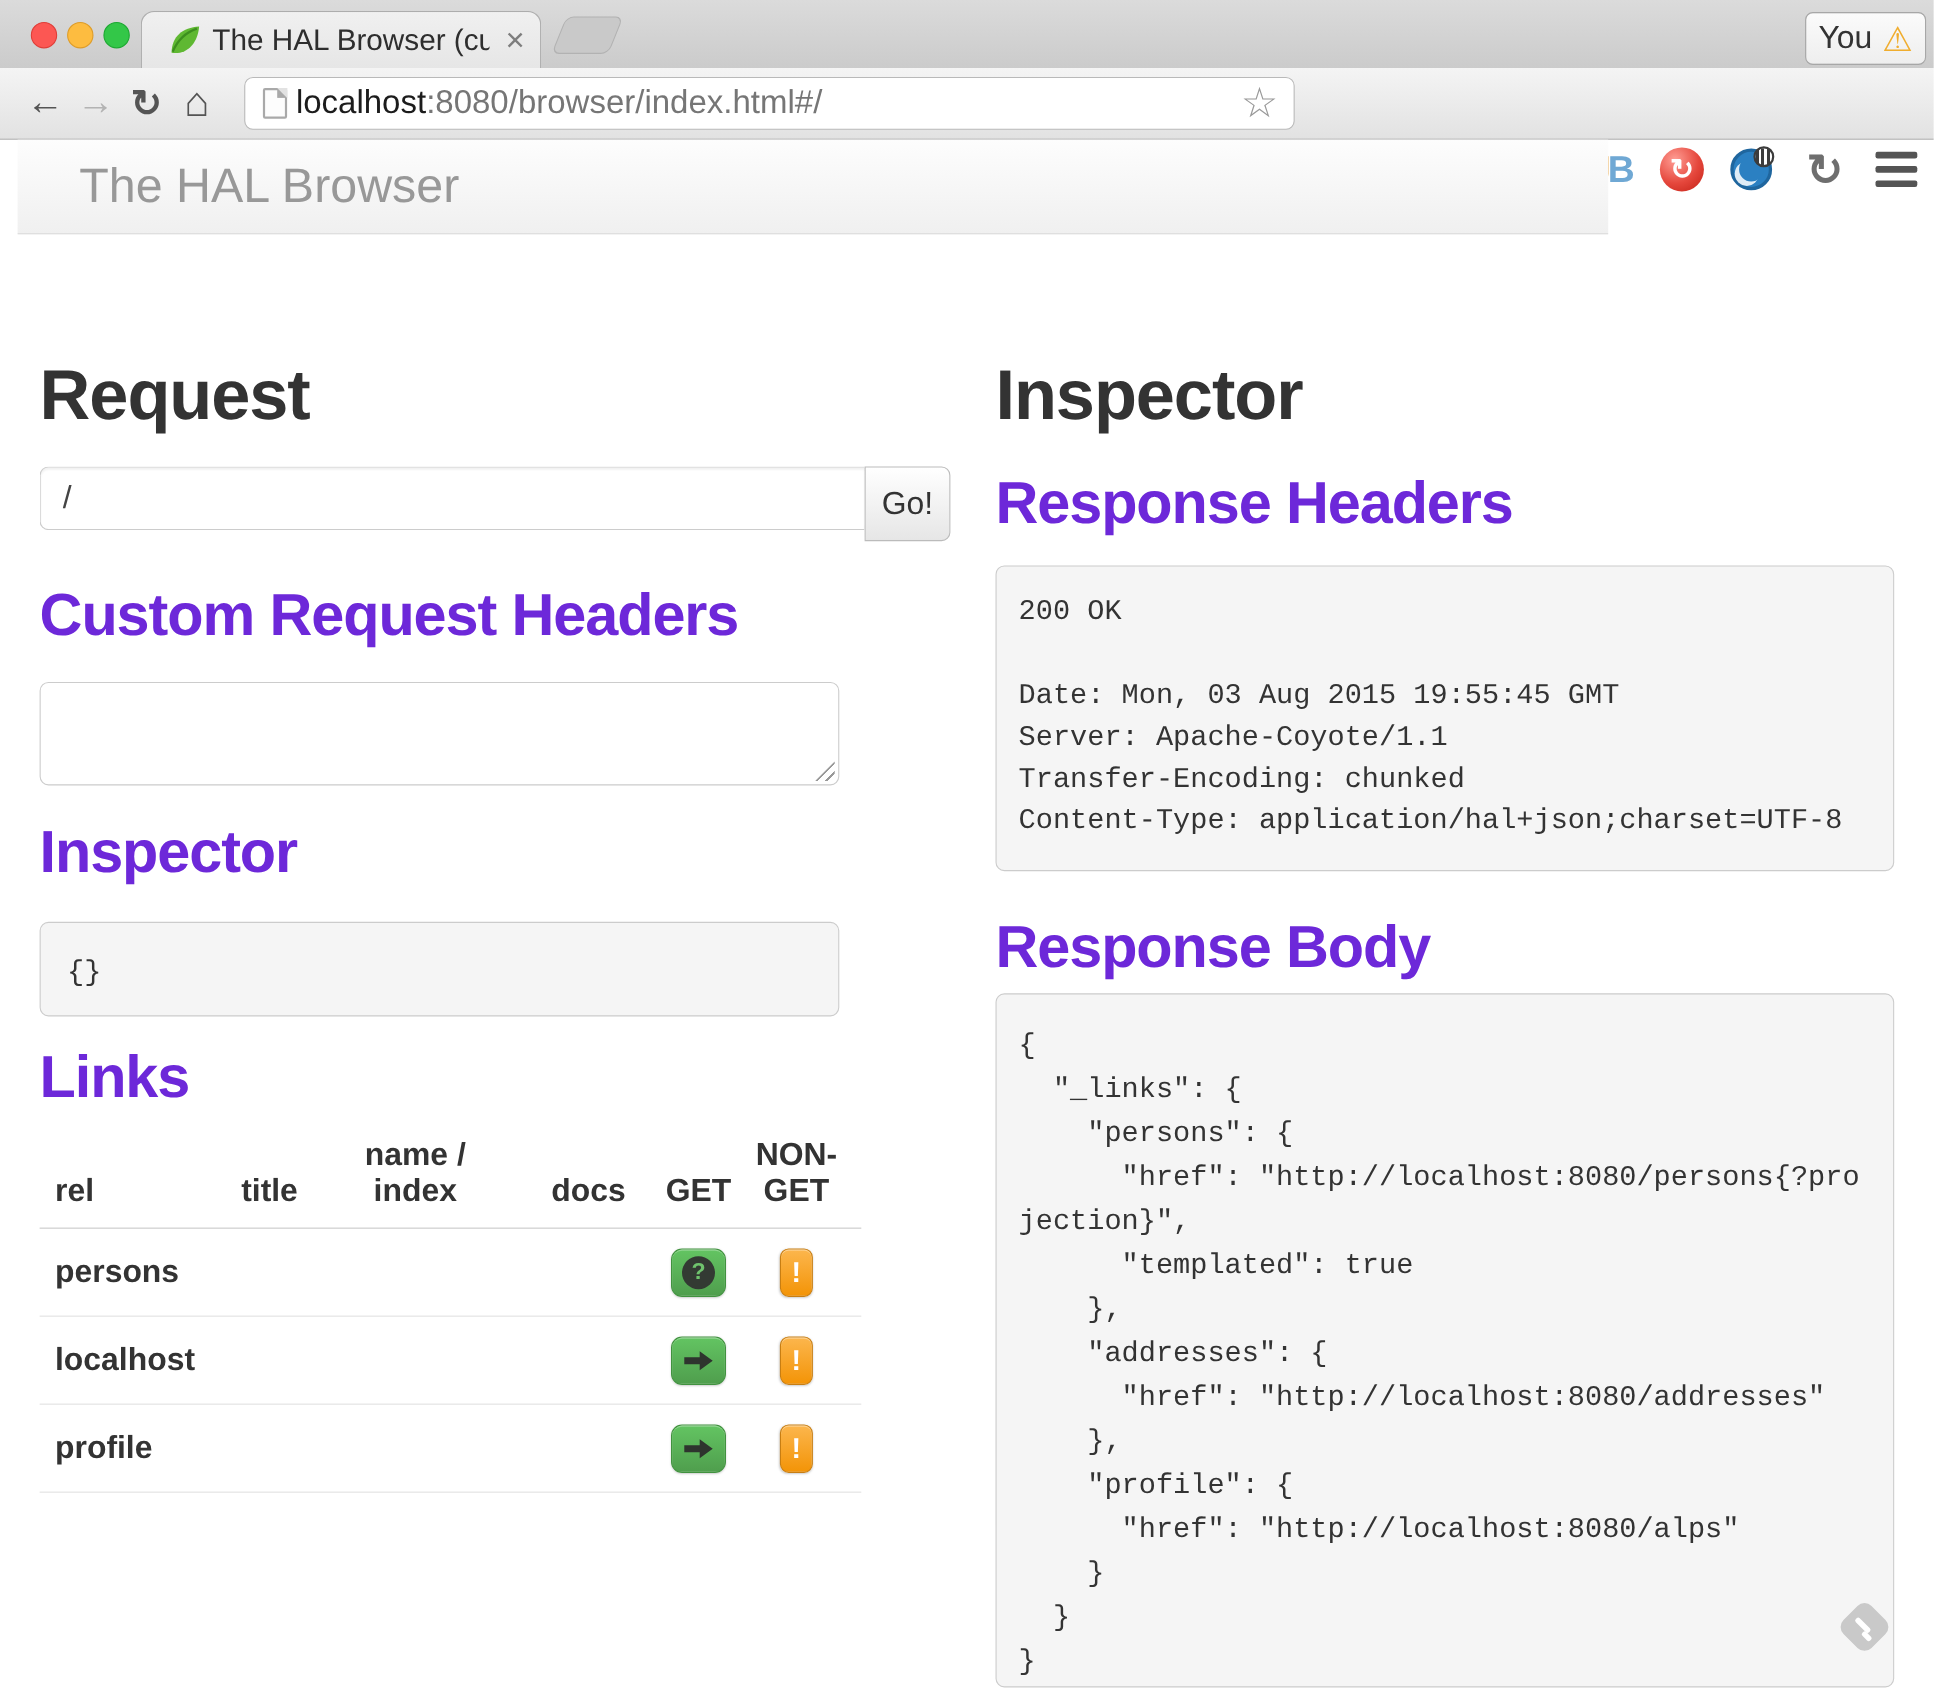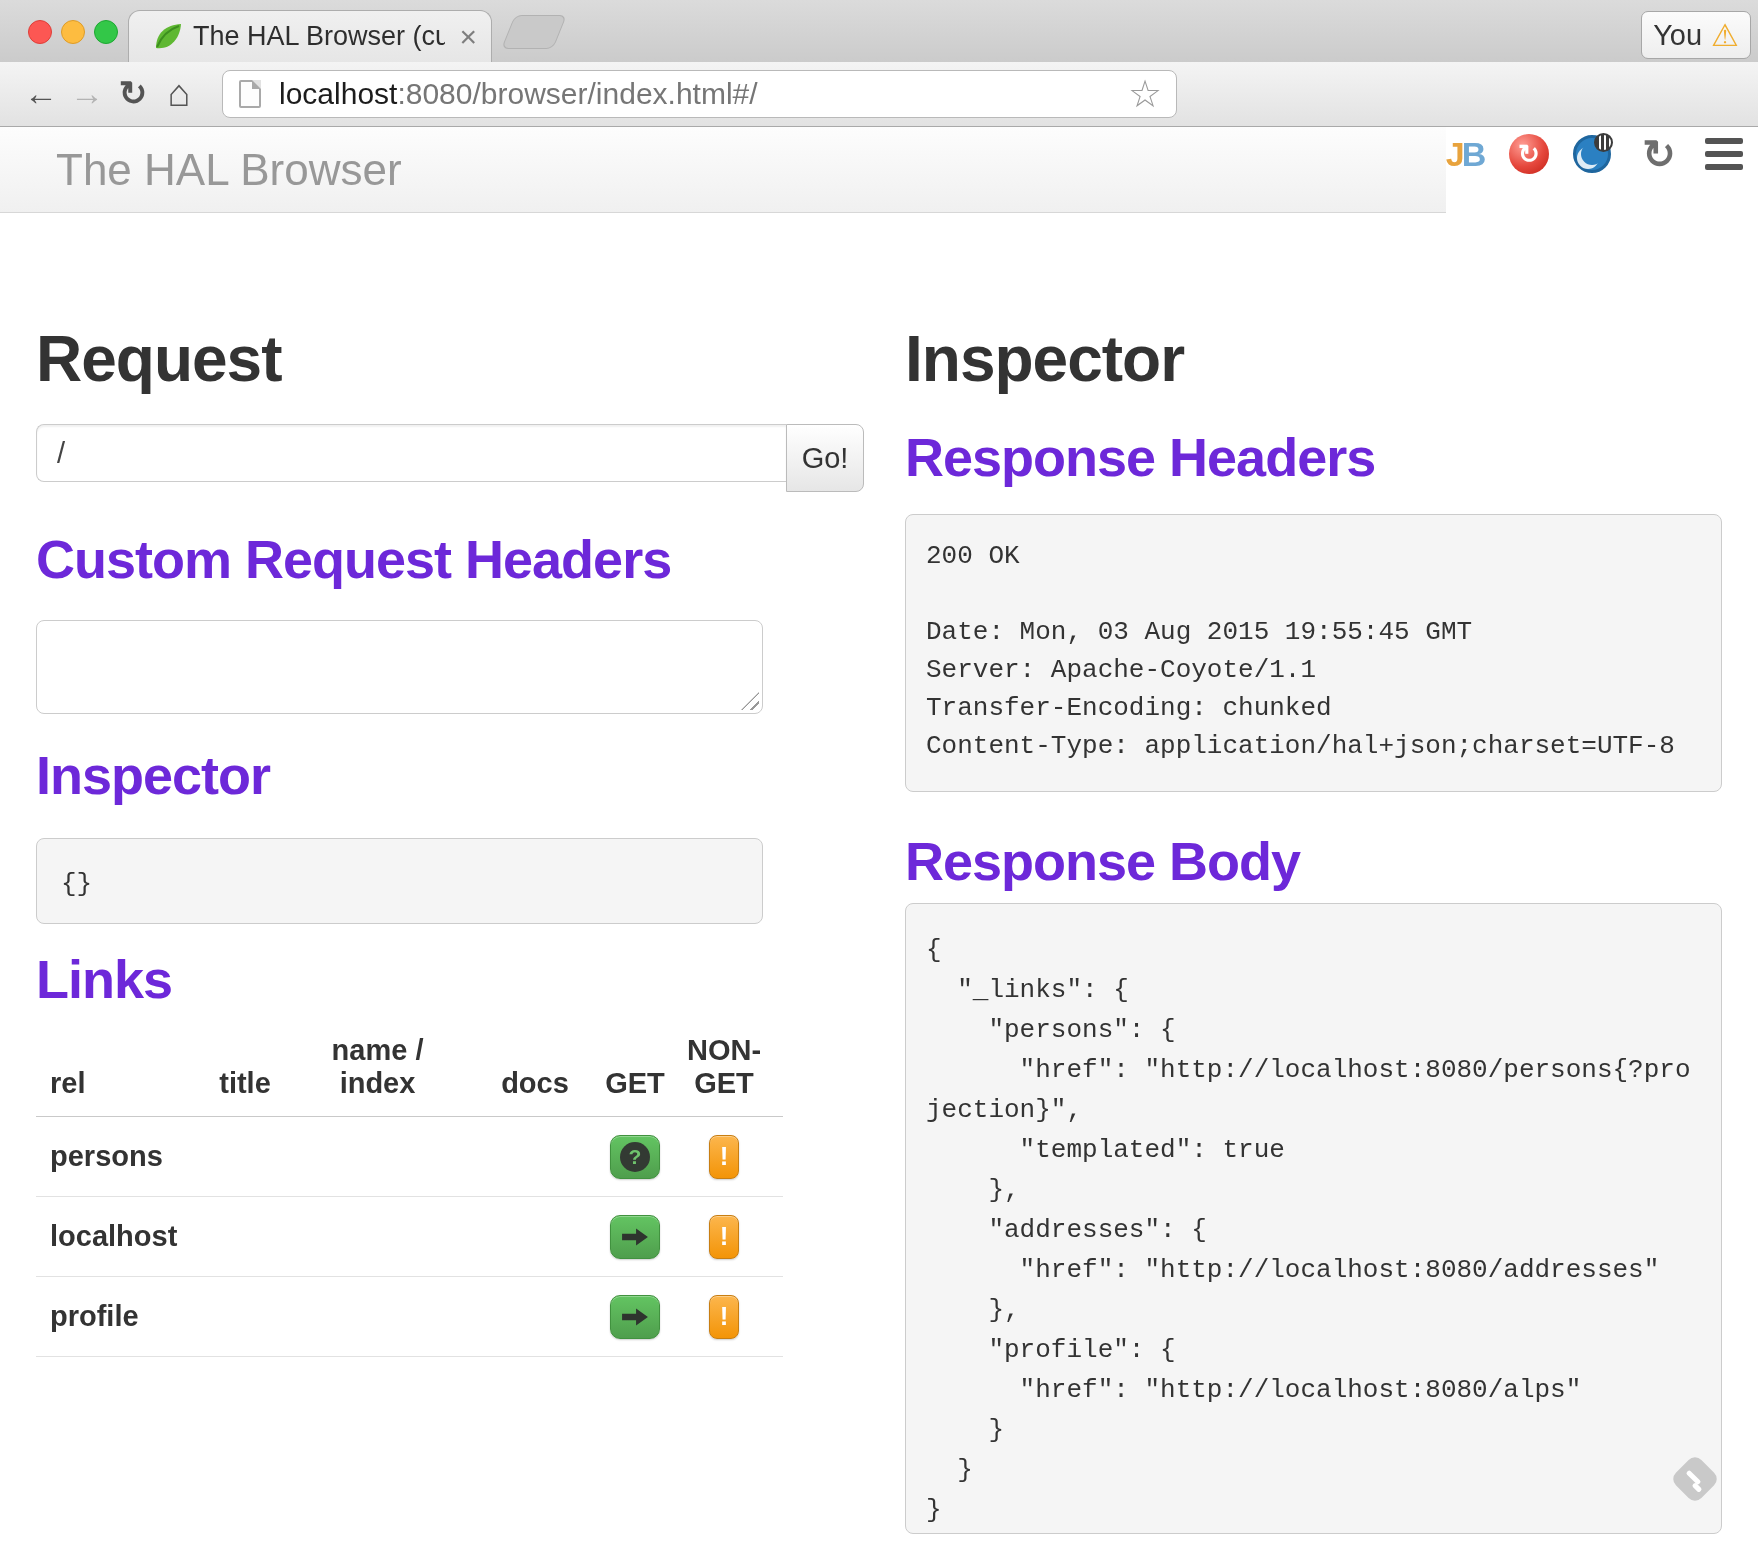--- a/index.html
+++ b/index.html
@@ -41,21 +41,21 @@
   .navbtn.reload { left:112px; font-weight:bold; }
   .navbtn.home { left:158px; font-size:38px; }
 
   .omnibox { left:222px; top:8px; width:955px; height:48px; background:#fff;
     border:1px solid #b9b9b9; border-radius:8px;
     display:flex; align-items:center; padding:0 14px 0 16px; }
   .doc-icon { width:22px; height:28px; background:#fdfdfd; border:2px solid #a9a9a9;
     border-radius:2px; position:relative; flex:0 0 22px; }
   .doc-icon:after { content:""; position:absolute; right:-2px; top:-2px;
     border-style:solid; border-width:0 9px 9px 0; border-color:#e2e2e2 #e2e2e2 #a9a9a9 transparent; }
-  .url { margin-left:18px; font-size:30px; white-space:nowrap; }
+  .url { margin-left:8px; font-size:30px; white-space:nowrap; }
   .url .host { color:#1c1c1c; }
   .url .rest { color:#767676; }
   .star-glyph { margin-left:auto; font-size:38px; color:#9a9a9a; line-height:1; }
 
   .ext { top:71px; width:42px; height:42px; display:flex; align-items:center; justify-content:center; }
   .ext-lastpass { left:1191px; } .ext-check { left:1252px; } .ext-cast { left:1313px; }
   .ext-a { left:1384px; } .ext-jb { left:1445px; } .ext-red { left:1508px; }
   .ext-blue { left:1571px; } .ext-sync { left:1638px; } .ext-menu { left:1703px; }
 
   .lp-box { width:40px; height:40px; background:#cf2a24; border-radius:7px; color:#fff;
@@ -77,21 +77,21 @@
     border:3px solid #1f669e; position:relative; }
   .blue-disc:before { content:""; position:absolute; left:5px; top:5px; width:22px; height:22px;
     border-radius:50%; background:#2b80c2; box-shadow:-4px 4px 0 0 rgba(255,255,255,.85); }
   .blue-disc:after { content:""; position:absolute; right:-5px; top:-5px; width:15px; height:15px;
     border-radius:50%; background:repeating-linear-gradient(90deg,#3c3c3c 0 3px,#fff 3px 5px); border:2px solid #3c3c3c; }
   .sync-glyph { font-size:40px; color:#6e6e6e; font-weight:bold; }
   .menu-box { width:38px; height:32px; display:flex; flex-direction:column; justify-content:space-between; }
   .menu-box i { display:block; height:6px; background:#545454; border-radius:2px; }
 
   
-  .pageheader { left:0; top:127px; width:1446px; height:86px;
+  .pageheader { left:16px; top:127px; width:1446px; height:86px;
     background:linear-gradient(#fdfdfd,#f0f0f0); border-bottom:1px solid #d7d7d7; }
   .pageheader .title { position:absolute; left:56px; top:0; height:86px; line-height:86px;
     font-size:44px; color:#989898; }
 
   
   h1.hd { position:absolute; font-size:64px; font-weight:bold; color:#333; letter-spacing:-1px; }
   h2.hd { position:absolute; font-size:54px; font-weight:bold; color:#6d28d9; letter-spacing:-1px; }
   .monobox { position:absolute; background:#f5f5f5; border:1px solid #ccc; border-radius:8px; }
   .monobox pre { font-family:Liberation Mono, monospace; font-size:26px; line-height:38px;
     color:#333; white-space:pre; padding:22px 20px; }

